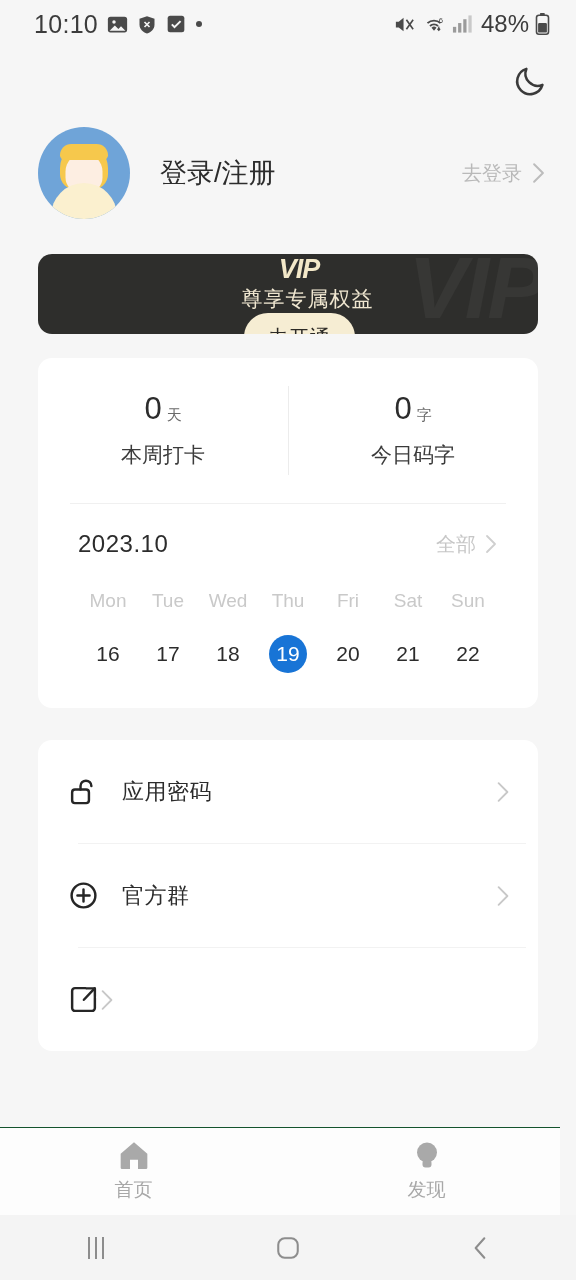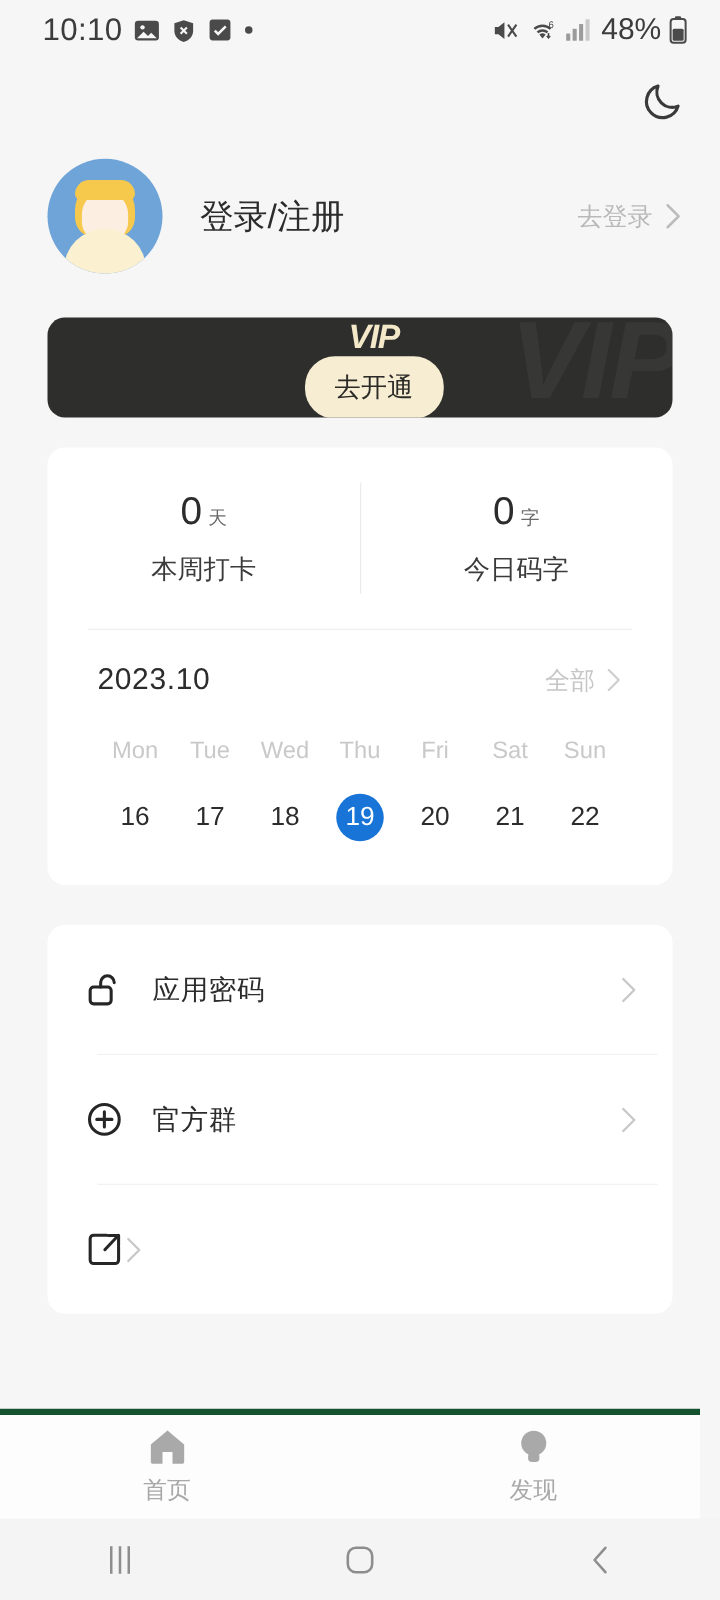--- a/index.html
+++ b/index.html
@@ -202,21 +202,21 @@
   .menu-icon { width:34px; display:flex; align-items:center; justify-content:center; }
   .menu-label { font-size:22px; color:#2c2c2c; margin-left:22px; flex:1 1 auto; letter-spacing:0.5px; }
   .menu-div { height:1px; background:#f2f2f2; margin-left:40px; }
 
   
   .tabbar {
     position:absolute; left:0; right:16px; bottom:65px;
     height:88px;
     background:#fdfdfd;
     display:flex;
-    border-top:5px solid #14532d;
+    border-top:1px solid #14532d;
     gap:26px;
   }
   .tab {
     flex:1 1 0;
     display:flex; flex-direction:column;
     align-items:center; justify-content:center;
     gap:7px;
     cursor:pointer;
   }
   .tab-label { font-size:19px; color:#a8a8a8; }
@@ -327,20 +327,21 @@
       <svg class="ic" width="15" height="22" viewBox="0 0 12 20">
           <path d="M2 2l8 8-8 8" fill="none" stroke="#bcbcbc" stroke-width="1.8" stroke-linecap="round" stroke-linejoin="round"></path>
         </svg>
     </span>
   </div>
 </div>
 
 <div class="vip">
   <div class="vip-watermark">VIP</div>
   <div class="vip-logo">VIP</div>
+  <div class="vip-slogan">尊享专属权益</div>
   <button class="vip-btn">去开通</button>
 </div>
 
 <div class="card">
 
   <div class="stats">
     <div class="stat">
       <div class="stat-value">
         <span class="stat-num">0</span>
         <span class="stat-unit">天</span>

